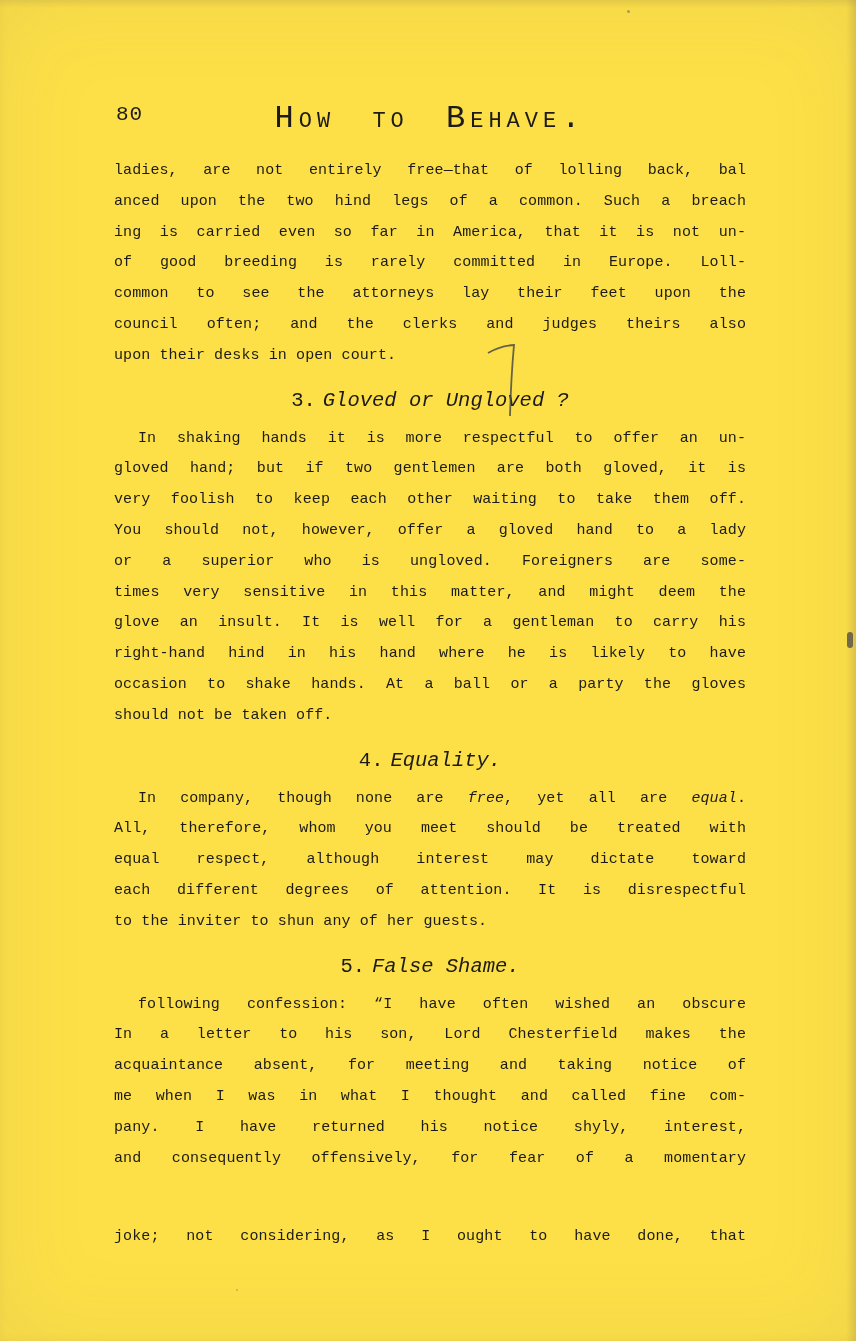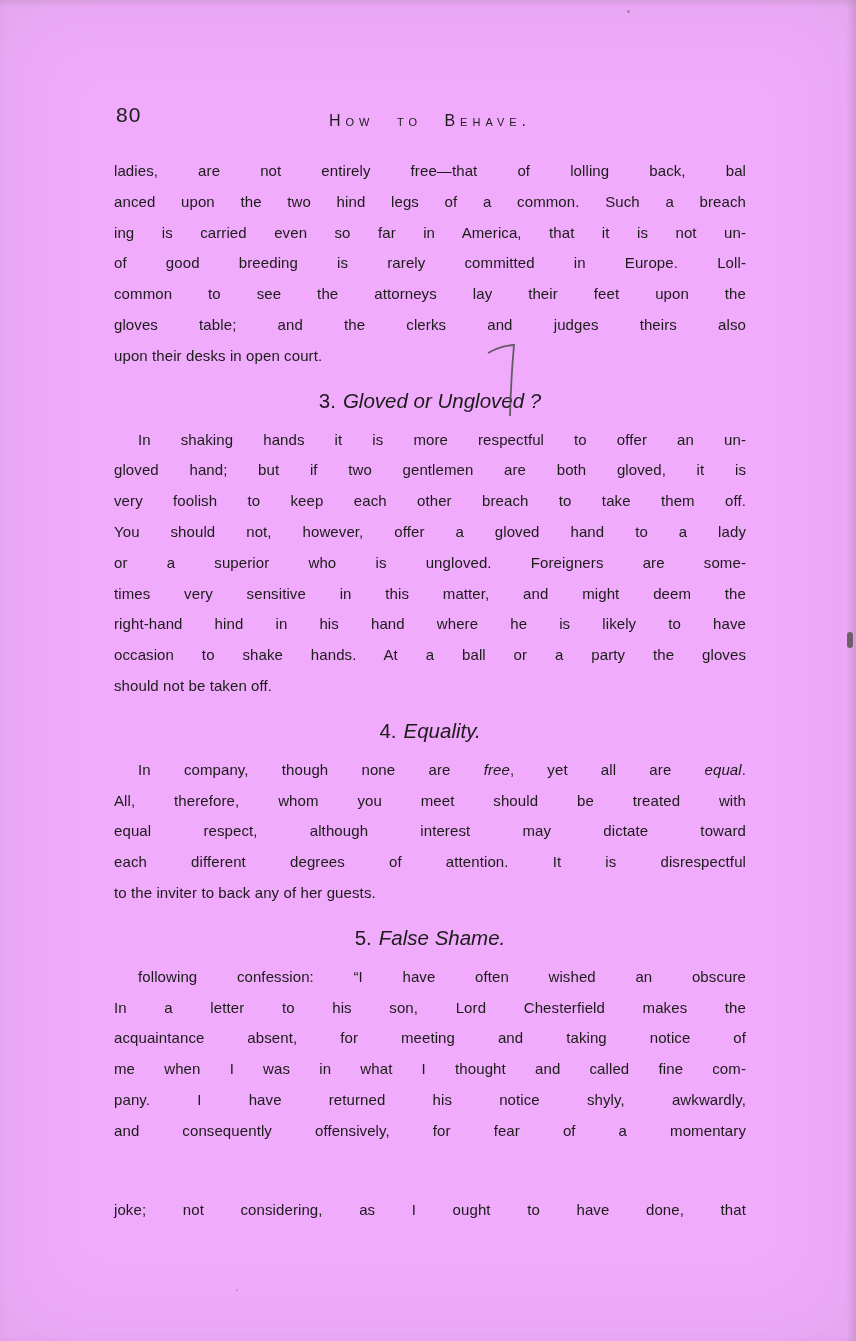--- a/index.html
+++ b/index.html
@@ -1,46 +1,46 @@
 <!DOCTYPE html>
 <html><head>
 <meta charset="utf-8">
 <style>
   html, body { margin: 0; padding: 0; background: #e8e6e1; }
   .page {
     position: relative;
     width: 856px;
     height: 1341px;
-    background: #f0abfc;
+    background: #fde047;
     box-shadow: inset 0 0 90px rgba(120,110,95,0.10), inset 0 0 8px rgba(120,110,95,0.07);
-    font-family: Liberation Sans, sans-serif;
+    font-family: Liberation Mono, monospace;
     color: #1c1b19;
     overflow: hidden;
   }
   .page::after {
     content: "";
     position: absolute; right: 0; top: 0; bottom: 0; width: 10px;
     background: linear-gradient(to left, rgba(95,88,76,0.16), rgba(95,88,76,0));
     pointer-events: none;
   }
   .page::before {
     content: "";
     position: absolute; left: 0; right: 0; top: 0; height: 8px;
     background: linear-gradient(to bottom, rgba(95,88,76,0.10), rgba(95,88,76,0));
     pointer-events: none;
   }
   .content { position: absolute; left: 114px; top: 100px; width: 632px; }
 
   .header { position: relative; height: 32px; margin-bottom: 24px; }
   .page-num { position: absolute; left: 2px; top: 3px; font-size: 21px; letter-spacing: 1px; }
   .running-title {
-    position: absolute; left: 0; right: 0; top: 12px;
+    position: absolute; left: 0; right: 0; top: 0;
     text-align: center;
     font-variant: small-caps;
-    font-size: 16px;
+    font-size: 32px;
     letter-spacing: 5px;
     word-spacing: 13px;
   }
 
   .para { font-size: 15px; line-height: 30.8px; letter-spacing: 0.1px; }
   .tline { text-align: justify; text-align-last: justify; }
   .tline-last { text-align-last: left; }
   .para.indent .tline:first-child { text-indent: 24px; }
   .section.keep-justify .tline-last { text-align-last: justify; margin-top: 48px; }
 
@@ -69,64 +69,65 @@
       <span class="page-num">80</span>
       <span class="running-title">How to Behave.</span>
     </div>
 
     <div class="para continuation">
         <div class="tline">ladies, are not entirely free—that of lolling back, bal</div>
         <div class="tline">anced upon the two hind legs of a common. Such a breach</div>
         <div class="tline">ing is carried even so far in America, that it is not un-</div>
         <div class="tline">of good breeding is rarely committed in Europe. Loll-</div>
         <div class="tline">common to see the attorneys lay their feet upon the</div>
-        <div class="tline">gloves table; and the clerks and judges theirs also</div>
+        <div class="tline">council often; and the clerks and judges theirs also</div>
         <div class="tline tline-last">upon their desks in open court.</div>
       </div>
 
     <div class="section">
       <div class="heading">
         <span class="h-num">3.</span><em class="h-title">Gloved or Ungloved ?</em>
       </div>
       <div class="para indent">
           <div class="tline">In shaking hands it is more respectful to offer an un-</div>
           <div class="tline">gloved hand; but if two gentlemen are both gloved, it is</div>
-          <div class="tline">very foolish to keep each other breach to take them off.</div>
+          <div class="tline">very foolish to keep each other waiting to take them off.</div>
           <div class="tline">You should not, however, offer a gloved hand to a lady</div>
           <div class="tline">or a superior who is ungloved. Foreigners are some-</div>
           <div class="tline">times very sensitive in this matter, and might deem the</div>
+          <div class="tline">glove an insult. It is well for a gentleman to carry his</div>
           <div class="tline">right-hand hind in his hand where he is likely to have</div>
           <div class="tline">occasion to shake hands. At a ball or a party the gloves</div>
           <div class="tline tline-last">should not be taken off.</div>
         </div>
     </div>
 
     <div class="section">
       <div class="heading">
         <span class="h-num">4.</span><em class="h-title">Equality.</em>
       </div>
       <div class="para indent">
           <div class="tline">In company, though none are <em>free</em>, yet all are <em>equal</em>.</div>
           <div class="tline">All, therefore, whom you meet should be treated with</div>
           <div class="tline">equal respect, although interest may dictate toward</div>
           <div class="tline">each different degrees of attention. It is disrespectful</div>
-          <div class="tline tline-last">to the inviter to back any of her guests.</div>
+          <div class="tline tline-last">to the inviter to shun any of her guests.</div>
         </div>
     </div>
 
     <div class="section keep-justify">
       <div class="heading">
         <span class="h-num">5.</span><em class="h-title">False Shame.</em>
       </div>
       <div class="para indent">
           <div class="tline">following confession: “I have often wished an obscure</div>
           <div class="tline">In a letter to his son, Lord Chesterfield makes the</div>
           <div class="tline">acquaintance absent, for meeting and taking notice of</div>
           <div class="tline">me when I was in what I thought and called fine com-</div>
-          <div class="tline">pany. I have returned his notice shyly, awkwardly,</div>
+          <div class="tline">pany. I have returned his notice shyly, interest,</div>
           <div class="tline">and consequently offensively, for fear of a momentary</div>
           <div class="tline tline-last">joke; not considering, as I ought to have done, that</div>
         </div>
     </div>
 
   </div>
 
   <svg class="pen-mark" width="60" height="86" viewBox="0 0 60 86">
     <path d="M20 17 Q32 10 46 9 Q43 42 42 80" fill="none" stroke="#4b4b4b" stroke-width="1.8" opacity="0.85"></path>
   </svg>

